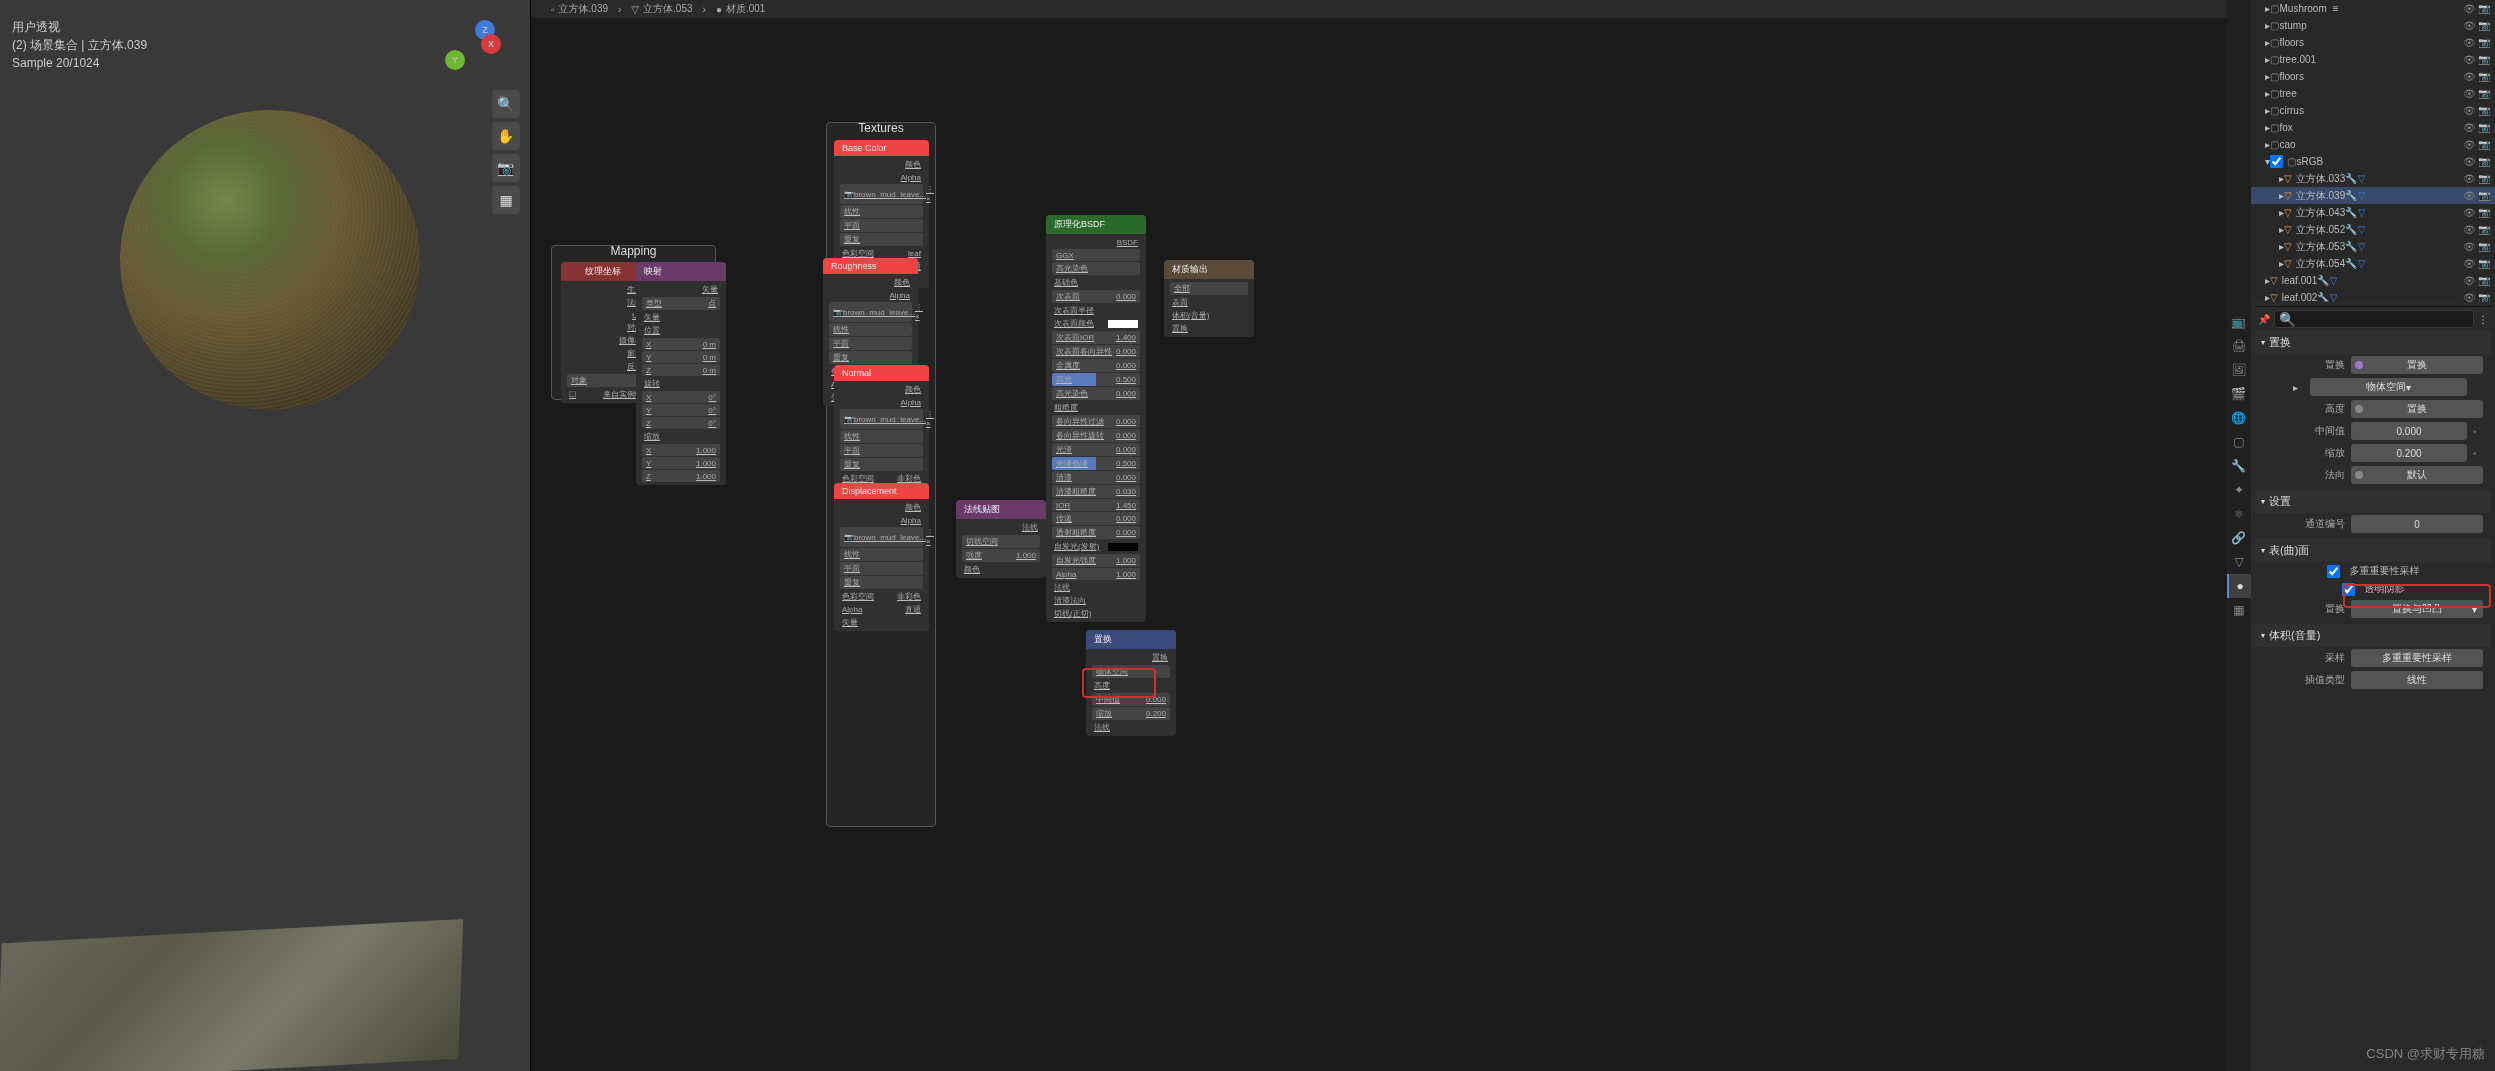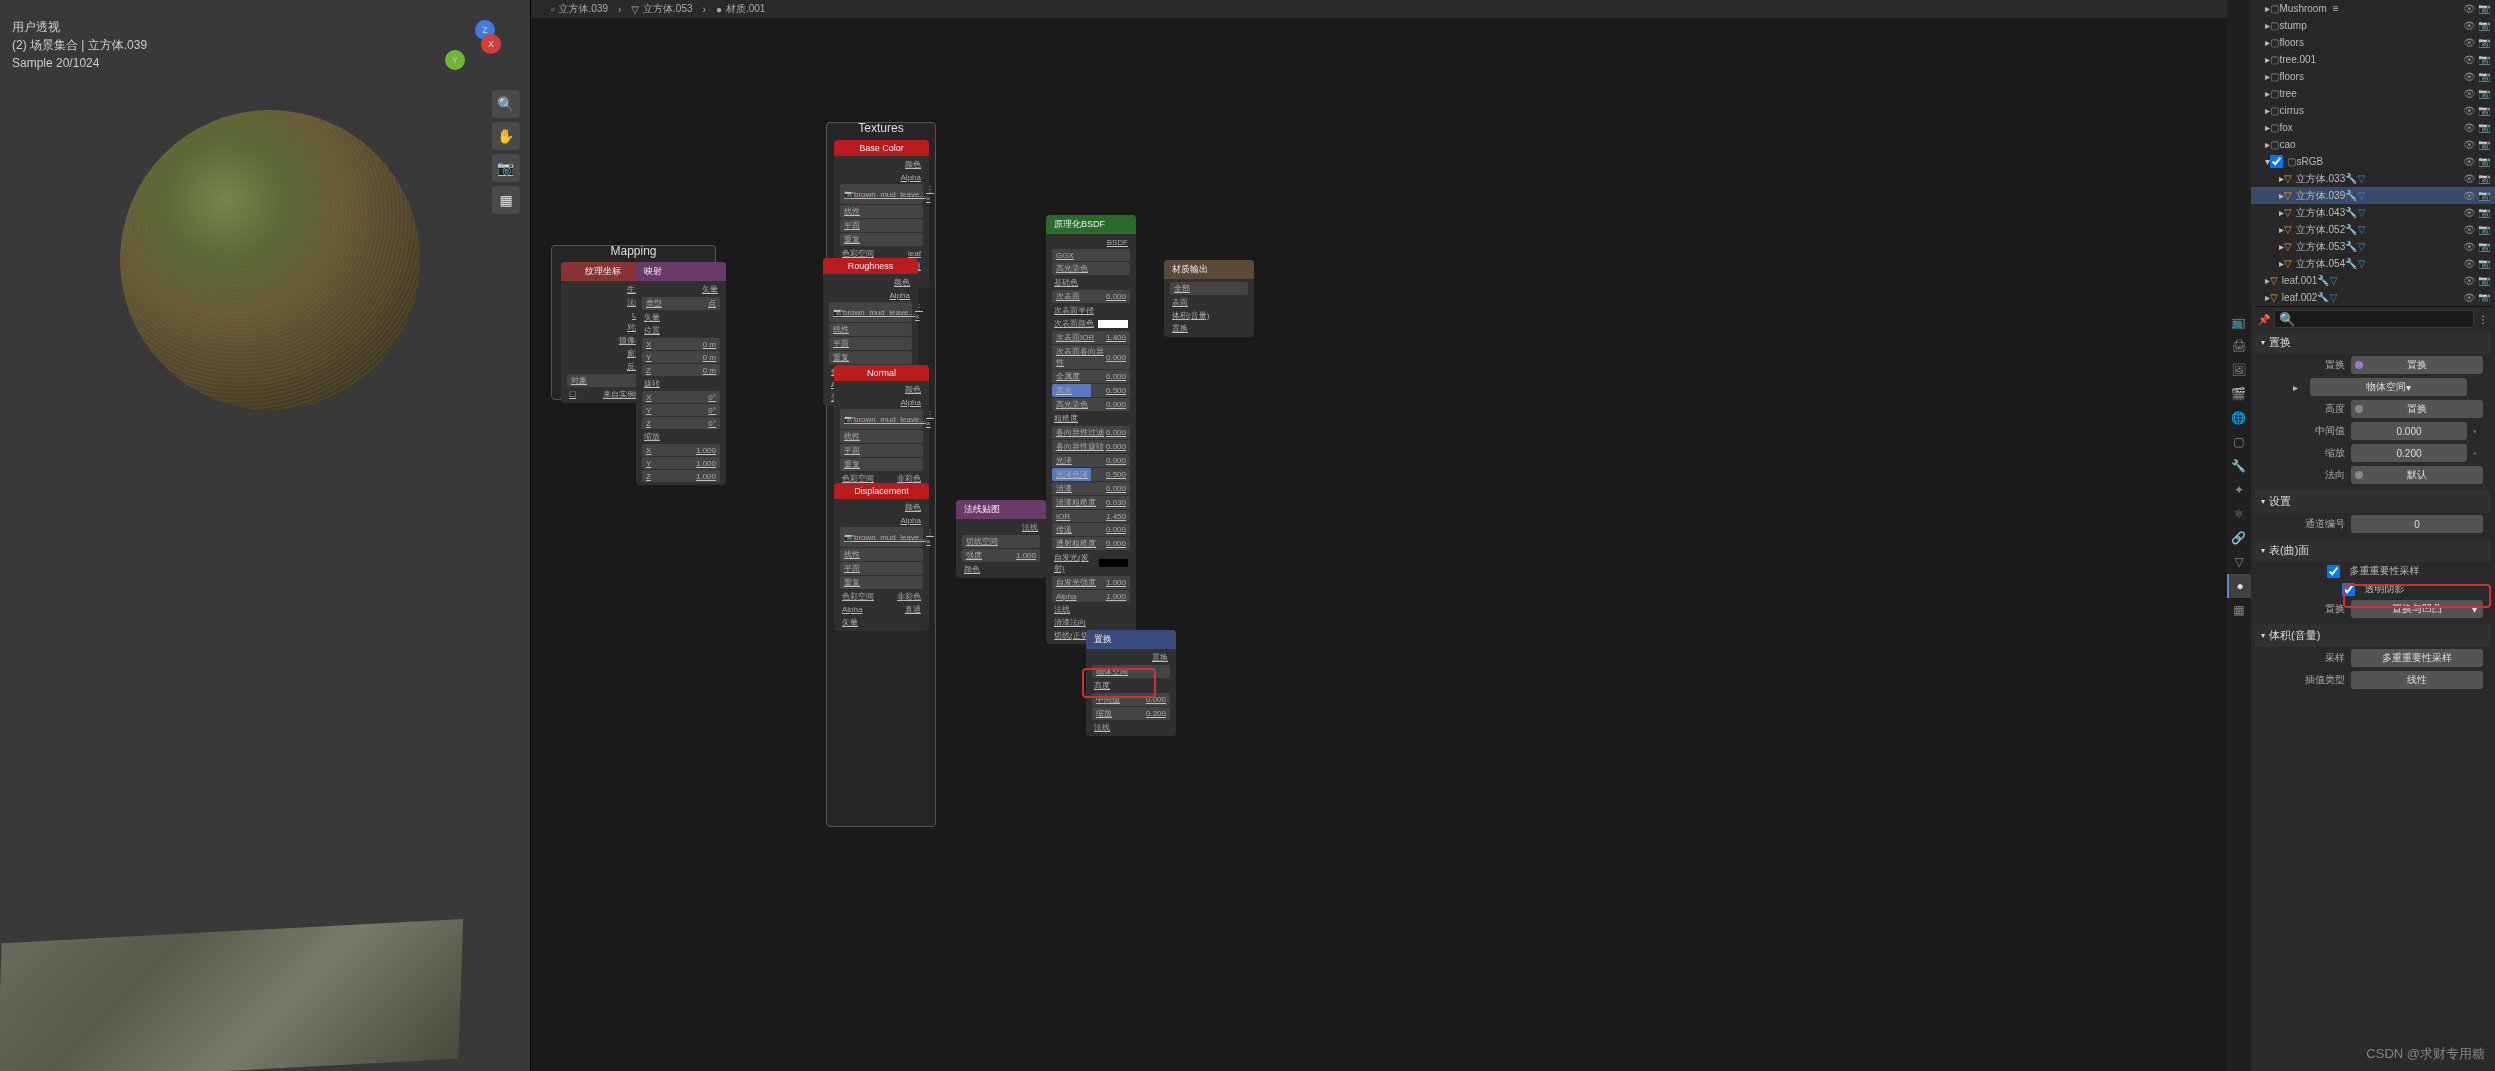--- a/index.html
+++ b/index.html
@@ -22,21 +22,21 @@
 .ne-header-item { display: flex; align-items: center; gap: 4px; }
 .node { position: absolute; background: #303030; border-radius: 4px; font-size: 9px; min-width: 90px; }
 .node-header { padding: 3px 8px; border-radius: 4px 4px 0 0; color: #eee; font-size: 9px; }
 .node-body { padding: 2px 4px; text-decoration: underline; }
 .node-row { display: flex; justify-content: space-between; align-items: center; padding: 1px 4px; font-size: 8px; color: #aaa; min-height: 12px; }
 .node-row.right { justify-content: flex-end; }
 .node-row.field { background: #444; border-radius: 2px; margin: 1px 2px; padding: 1px 4px; }
 .frame-node { position: absolute; background: rgba(48,48,48,0.5); border: 1px solid #555; border-radius: 4px; }
 .frame-label { position: absolute; top: -2px; left: 50%; transform: translateX(-50%); color: #ddd; font-size: 12px; }
 
-.hdr-orange { background: #b91c1c; text-align: center; }
+.hdr-orange { background: #ef4444; }
 .hdr-purple { background: #6a3a6a; }
 .hdr-brown { background: #5a4a3a; }
 .hdr-red { background: #883333; padding-left: 24px; }
 .hdr-green { background: #2a6a2a; }
 .hdr-blue { background: #3a4a7a; }
 
 .wires { position: absolute; inset: 0; pointer-events: none; }
 .wire { fill: none; stroke-width: 2; }
 
 .highlight { position: absolute; border: 2px solid #d03030; border-radius: 4px; }
@@ -357,21 +357,21 @@
         <div class="node-row field">
             <span>强度</span>
             <span>1.000</span>
           </div>
         <div class="node-row">
             <span>颜色</span>
           </div>
       </div>
     </div>
 
-    <div class="node" style="left:515px; top:215px; width:90px;">
+    <div class="node" style="left:515px; top:215px; width:100px;">
       <div class="node-header hdr-green">原理化BSDF</div>
       <div class="node-body">
         <div class="node-row right">
             <span>BSDF</span>
           </div>
         <div class="node-row field">
             <span>GGX</span>
           </div>
         <div class="node-row field">
             <span>高光染色</span>

